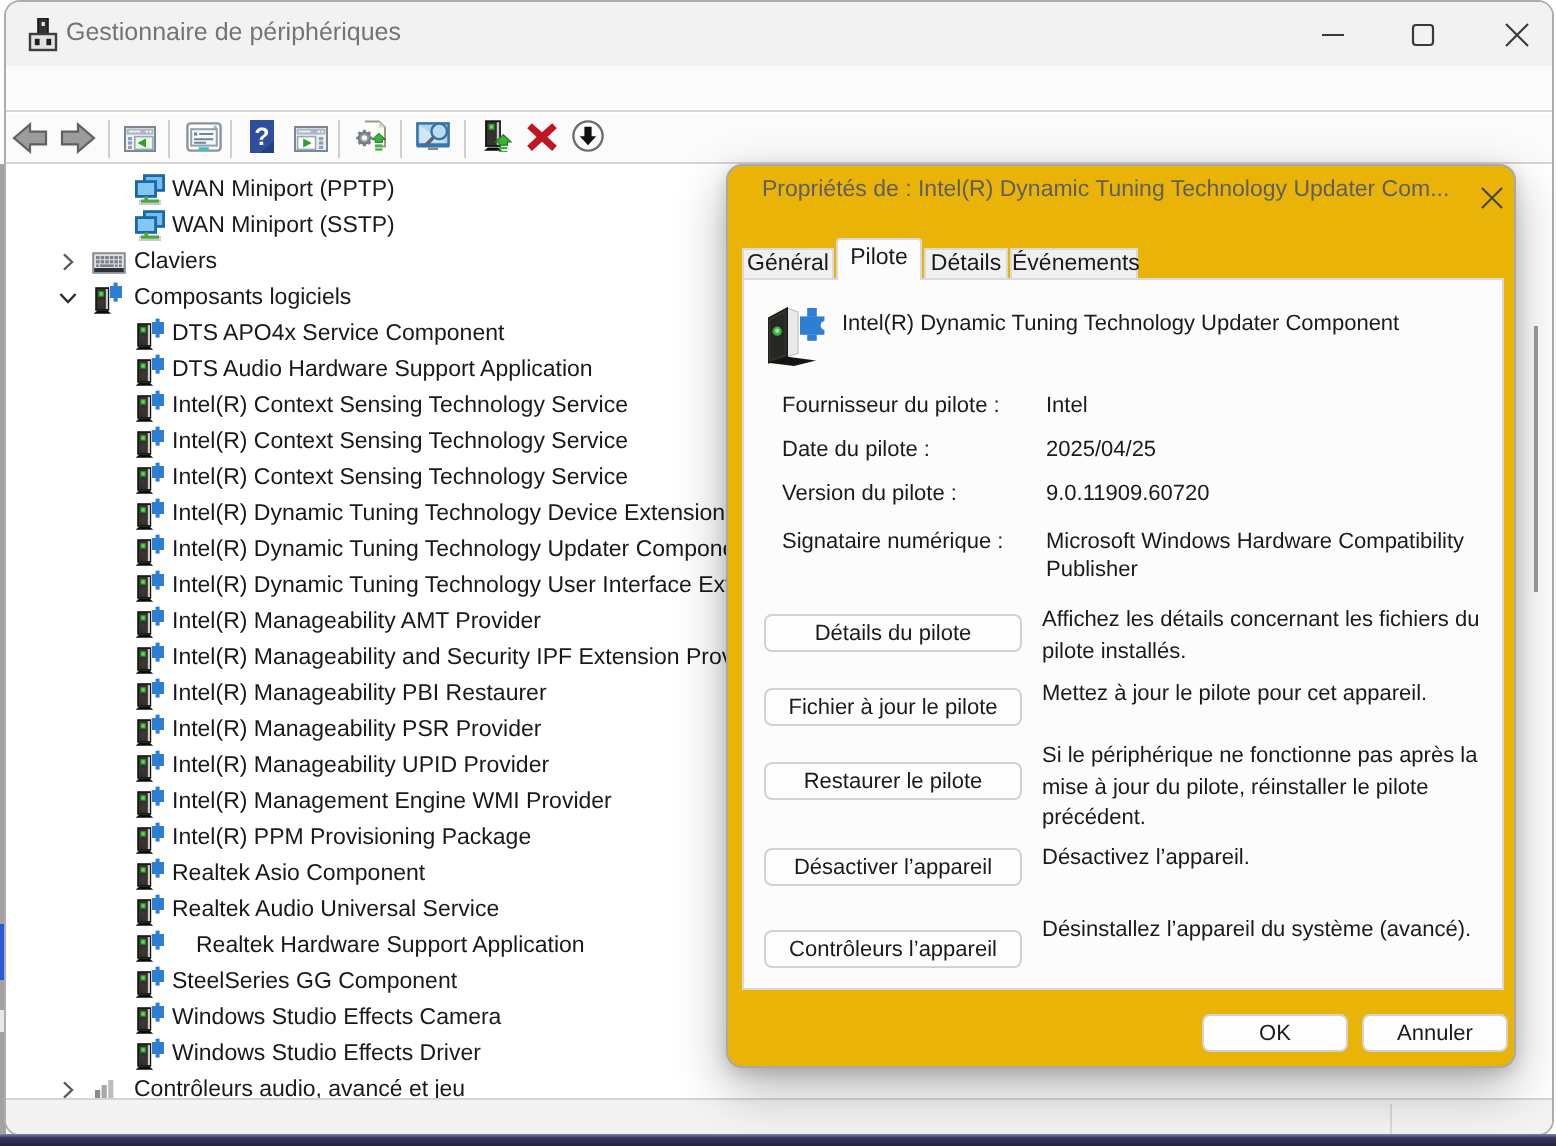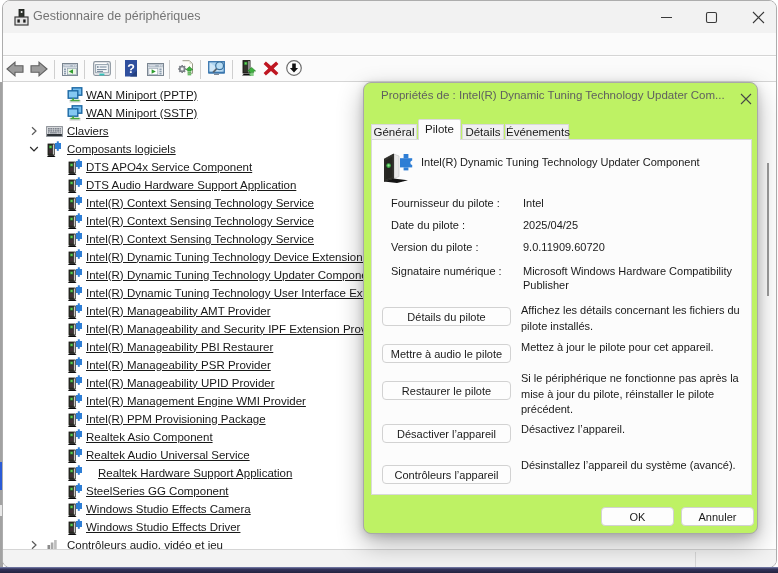--- a/index.html
+++ b/index.html
@@ -17,29 +17,29 @@
   border-bottom:1px solid #d5d5d5; font-size:12px; color:#1a1a1a; }
 #menubar span { position:absolute; top:4px;margin-top:41px; }
 #toolbar { position:absolute; left:0; top:56px; width:100%; height:25px; background:#fbfbfb;
   border-bottom:1px solid #d5d5d5; }
 #toolbar svg, #toolbar .tsep { position:absolute; }
 .tsep { top:3px; width:1px; height:19px; background:#cfcfcf; }
 #tree { position:absolute; left:0; top:81px; width:773px; height:468px; background:#fff; }
 .r { position:absolute; height:18px; display:flex; align-items:center; font-size:11.5px;
   color:#191919; white-space:nowrap; }
 .r svg { flex:0 0 auto; }
-.r .lbl { margin-left:0;text-decoration:underline; }
+.r .lbl { margin-left:0; }
 #sbthumb { position:absolute; left:764px; top:162px; width:2px; height:133px; background:#9d9d9d; }
 #statusbar { position:absolute; left:0; top:548px; width:775px; height:20px; background:#f3f3f3;
   border-top:1px solid #d5d5d5; }
 #statusbar .ssep { position:absolute; left:692px; top:2px; width:1px; height:17px; background:#d8d8d8; }
 .capbtn { position:absolute; top:0; width:45px; height:32px; }
 
 #dlg { position:absolute; left:363px; top:82px; width:395px; height:452px;
-  background:#bef264; border:1px solid #a9a9a9; border-radius:8px;
+  background:#eab308; border:1px solid #a9a9a9; border-radius:8px;
   box-shadow:0 10px 26px rgba(0,0,0,.30), 0 2px 8px rgba(0,0,0,.15); }
 #dlg .dttl { position:absolute; left:17px; top:6px; font-size:11.5px; color:#5f5f5f; white-space:nowrap; }
 #dlgtabs { position:absolute; left:7px; top:37px; height:20px; display:flex; align-items:flex-end; }
 .tab { height:16px; background:#f0f0f0; border:1px solid #d9d9d9; border-bottom:none;
   font-size:11.5px; color:#1a1a1a; padding-top:1px; margin-right:1px; text-align:center; }
 .tab.active { height:21px; background:#fcfcfc; padding-top:3px; z-index:3; position:relative;
   border-radius:2px 2px 0 0; }
 #page { position:absolute; left:7px; top:56px; width:381px; height:356px;
   background:#fcfcfc; border:1px solid #d9d9d9; z-index:1; }
 #dlg .fld { position:absolute; font-size:11px; color:#1a1a1a; white-space:nowrap; z-index:2; }
@@ -591,21 +591,21 @@
         </div>
       <div class="r" style="top:454px;left:0">
           <svg width="16" height="16" viewBox="0 0 16 16" style="position:absolute;left:23px;top:1px">
             <path d="M6 4.2L10 8l-4 3.8" fill="none" stroke="#5c5c5c" stroke-width="1.2"></path>
           </svg>
           <span style="position:absolute;left:43px;top:1px;width:17px;height:16px"><svg width="16" height="16" viewBox="0 0 16 16">
               <rect x="1.5" y="8" width="2.6" height="6" fill="#8b8b8b"></rect>
               <rect x="4.8" y="5.5" width="2.6" height="8.5" fill="#a8a8a8"></rect>
               <rect x="8.1" y="3" width="2.6" height="11" fill="#bdbdbd"></rect>
             </svg></span>
-          <span class="lbl" style="position:absolute;left:64px;top:2.5px">Contrôleurs audio, vidéo et jeu</span>
+          <span class="lbl" style="position:absolute;left:64px;top:2.5px">Contrôleurs audio, avancé et jeu</span>
         </div>
     </div>
     <div id="sbthumb"></div>
     <div id="statusbar">
         <div class="ssep"></div>
       </div>
   </div>
   <div id="dlg">
     <span class="dttl">Propriétés de : Intel(R) Dynamic Tuning Technology Updater Com...</span>
     <svg style="position:absolute;left:376px;top:10px" width="12" height="12" viewBox="0 0 12 12">
@@ -636,21 +636,21 @@
     <div class="fld" style="left:27px;top:114px">Fournisseur du pilote :</div>
     <div class="fld" style="left:159px;top:114px">Intel</div>
     <div class="fld" style="left:27px;top:136px">Date du pilote :</div>
     <div class="fld" style="left:159px;top:136px">2025/04/25</div>
     <div class="fld" style="left:27px;top:158px">Version du pilote :</div>
     <div class="fld" style="left:159px;top:158px">9.0.11909.60720</div>
     <div class="fld" style="left:27px;top:182px">Signataire numérique :</div>
     <div class="fld" style="left:159px;top:182px;line-height:13.5px">Microsoft Windows Hardware Compatibility<br>Publisher</div>
     <div class="btn" style="top:224px">Détails du pilote</div>
     <div class="desc" style="top:220px">Affichez les détails concernant les fichiers du<br>pilote installés.</div>
-    <div class="btn" style="top:261px">Mettre à audio le pilote</div>
+    <div class="btn" style="top:261px">Fichier à jour le pilote</div>
     <div class="desc" style="top:257px">Mettez à jour le pilote pour cet appareil.</div>
     <div class="btn" style="top:298px">Restaurer le pilote</div>
     <div class="desc" style="top:288px">Si le périphérique ne fonctionne pas après la<br>mise à jour du pilote, réinstaller le pilote<br>précédent.</div>
     <div class="btn" style="top:341px">Désactiver l’appareil</div>
     <div class="desc" style="top:339px">Désactivez l’appareil.</div>
     <div class="btn" style="top:382px">Contrôleurs l’appareil</div>
     <div class="desc" style="top:375px">Désinstallez l’appareil du système (avancé).</div>
     <div class="okbtn" style="left:237px">OK</div>
     <div class="okbtn" style="left:317px">Annuler</div>
   </div>

